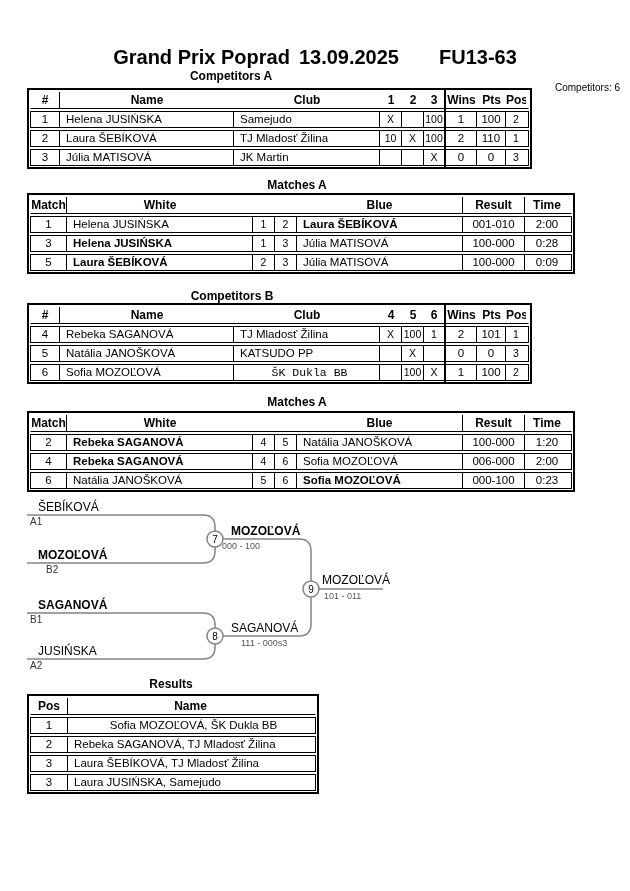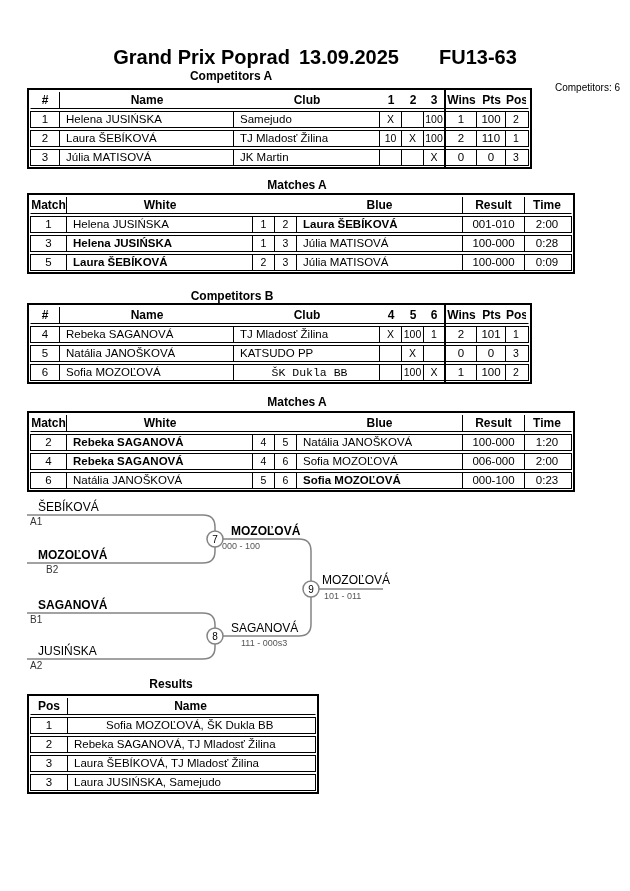--- a/index.html
+++ b/index.html
@@ -220,21 +220,21 @@
         <div class="t-cell" style="width: 44px; text-align: center;">0:23</div>
       </div>
     </div>
   <div id="tbl-results" class="tbl" style="left:27px;top:694px;width:286px;">
       <div class="t-hrow">
         <div class="t-cell sep" style="width: 37px; text-align: center;">Pos</div>
         <div class="t-cell" style="width: 245px; text-align: center;">Name</div>
       </div>
       <div class="t-row">
         <div class="t-cell sep" style="width: 37px; text-align: center;">1</div>
-        <div class="t-cell al" style="width: 245px; text-align: left; margin-left: 32px;">Sofia MOZOĽOVÁ, ŠK Dukla BB</div>
+        <div class="t-cell al" style="width: 245px; text-align: center;">Sofia MOZOĽOVÁ, ŠK Dukla BB</div>
       </div>
       <div class="t-row">
         <div class="t-cell sep" style="width: 37px; text-align: center;">2</div>
         <div class="t-cell al" style="width: 245px; text-align: left;">Rebeka SAGANOVÁ, TJ Mladosť Žilina</div>
       </div>
       <div class="t-row">
         <div class="t-cell sep" style="width: 37px; text-align: center;">3</div>
         <div class="t-cell al" style="width: 245px; text-align: left;">Laura ŠEBÍKOVÁ, TJ Mladosť Žilina</div>
       </div>
       <div class="t-row">

